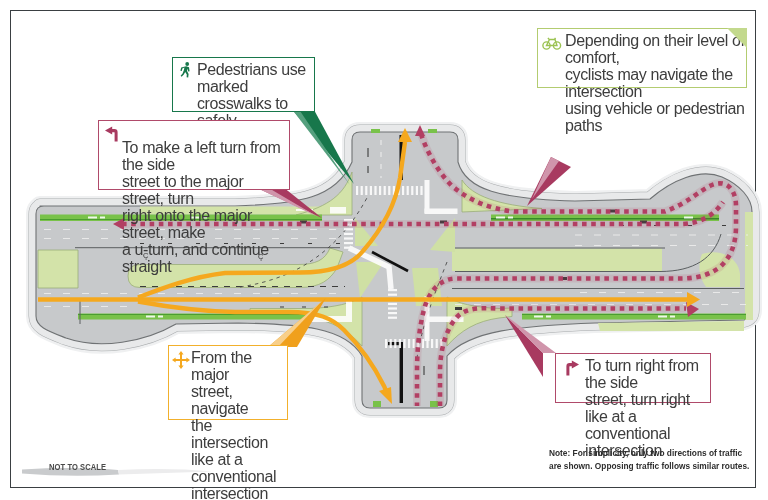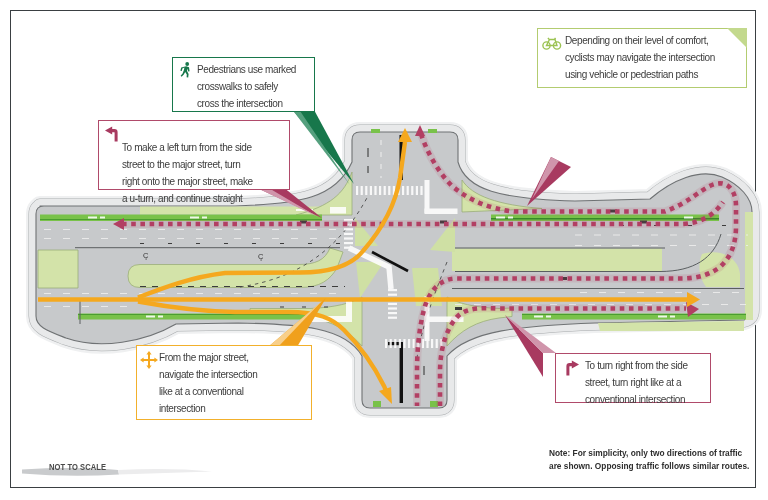--- a/index.html
+++ b/index.html
@@ -2,21 +2,21 @@
 <html><head>
 <meta charset="utf-8">
 <style>
   html,body{margin:0;padding:0;background:#fff;}
   #page{position:relative;width:768px;height:500px;background:#fff;overflow:hidden;
         font-family:"Liberation Sans",sans-serif;}
   #frame{position:absolute;left:10px;top:10px;width:746px;height:478px;
          border:1.8px solid #3a3f42;box-sizing:border-box;}
   svg{position:absolute;left:0;top:0;}
   .box{position:absolute;background:#fff;box-sizing:border-box;color:#3d3d3d;
-       font-size:10px;line-height:17px;letter-spacing:-0.4px;}
+       font-size:16px;line-height:17px;letter-spacing:-0.4px;}
   .note{position:absolute;color:#2e2e2e;font-weight:bold;font-size:9.8px;line-height:13px;
         transform:scaleX(0.85);transform-origin:0 0;white-space:nowrap;}
   .nts{position:absolute;color:#4a4a4a;font-size:9px;font-weight:bold;letter-spacing:.1px;
        transform:scaleX(0.84);transform-origin:0 0;}
 </style>
 </head>
 <body>
 <div id="page">
   <div id="frame"></div>
   <svg width="768" height="500" viewBox="0 0 768 500">
@@ -293,21 +293,21 @@
         <path d="M7,3.5 L6,1.8 M12.5,3.5 L13.5,1.8"></path>
       </g>
     </svg>
     Depending on their level of comfort,<br>cyclists may navigate the intersection<br>using vehicle or pedestrian paths
     <svg width="22" height="22" viewBox="0 0 22 22" style="position:absolute;left:auto;right:-1px;top:-1px;">
       <polygon points="2,0 22,0 22,20" fill="#c3d98d"></polygon>
     </svg>
   </div>
 
 
-  <div class="box" style="left:136px;top:345px;width:176px;height:75px;border:1.6px solid #f2b02c;padding:3px 16px 0 22px;">
+  <div class="box" style="left:168px;top:345px;width:120px;height:75px;border:1.6px solid #f2b02c;padding:3px 16px 0 22px;">
     <svg width="18" height="18" viewBox="0 0 18 18" style="position:absolute;left:3px;top:5px;">
       <g fill="#f5a81e">
         <rect x="8" y="3" width="2" height="12"></rect>
         <rect x="3" y="8" width="12" height="2"></rect>
         <polygon points="9,0 11.6,3.6 6.4,3.6"></polygon>
         <polygon points="9,18 11.6,14.4 6.4,14.4"></polygon>
         <polygon points="0,9 3.6,6.4 3.6,11.6"></polygon>
         <polygon points="18,9 14.4,6.4 14.4,11.6"></polygon>
       </g>
     </svg>

